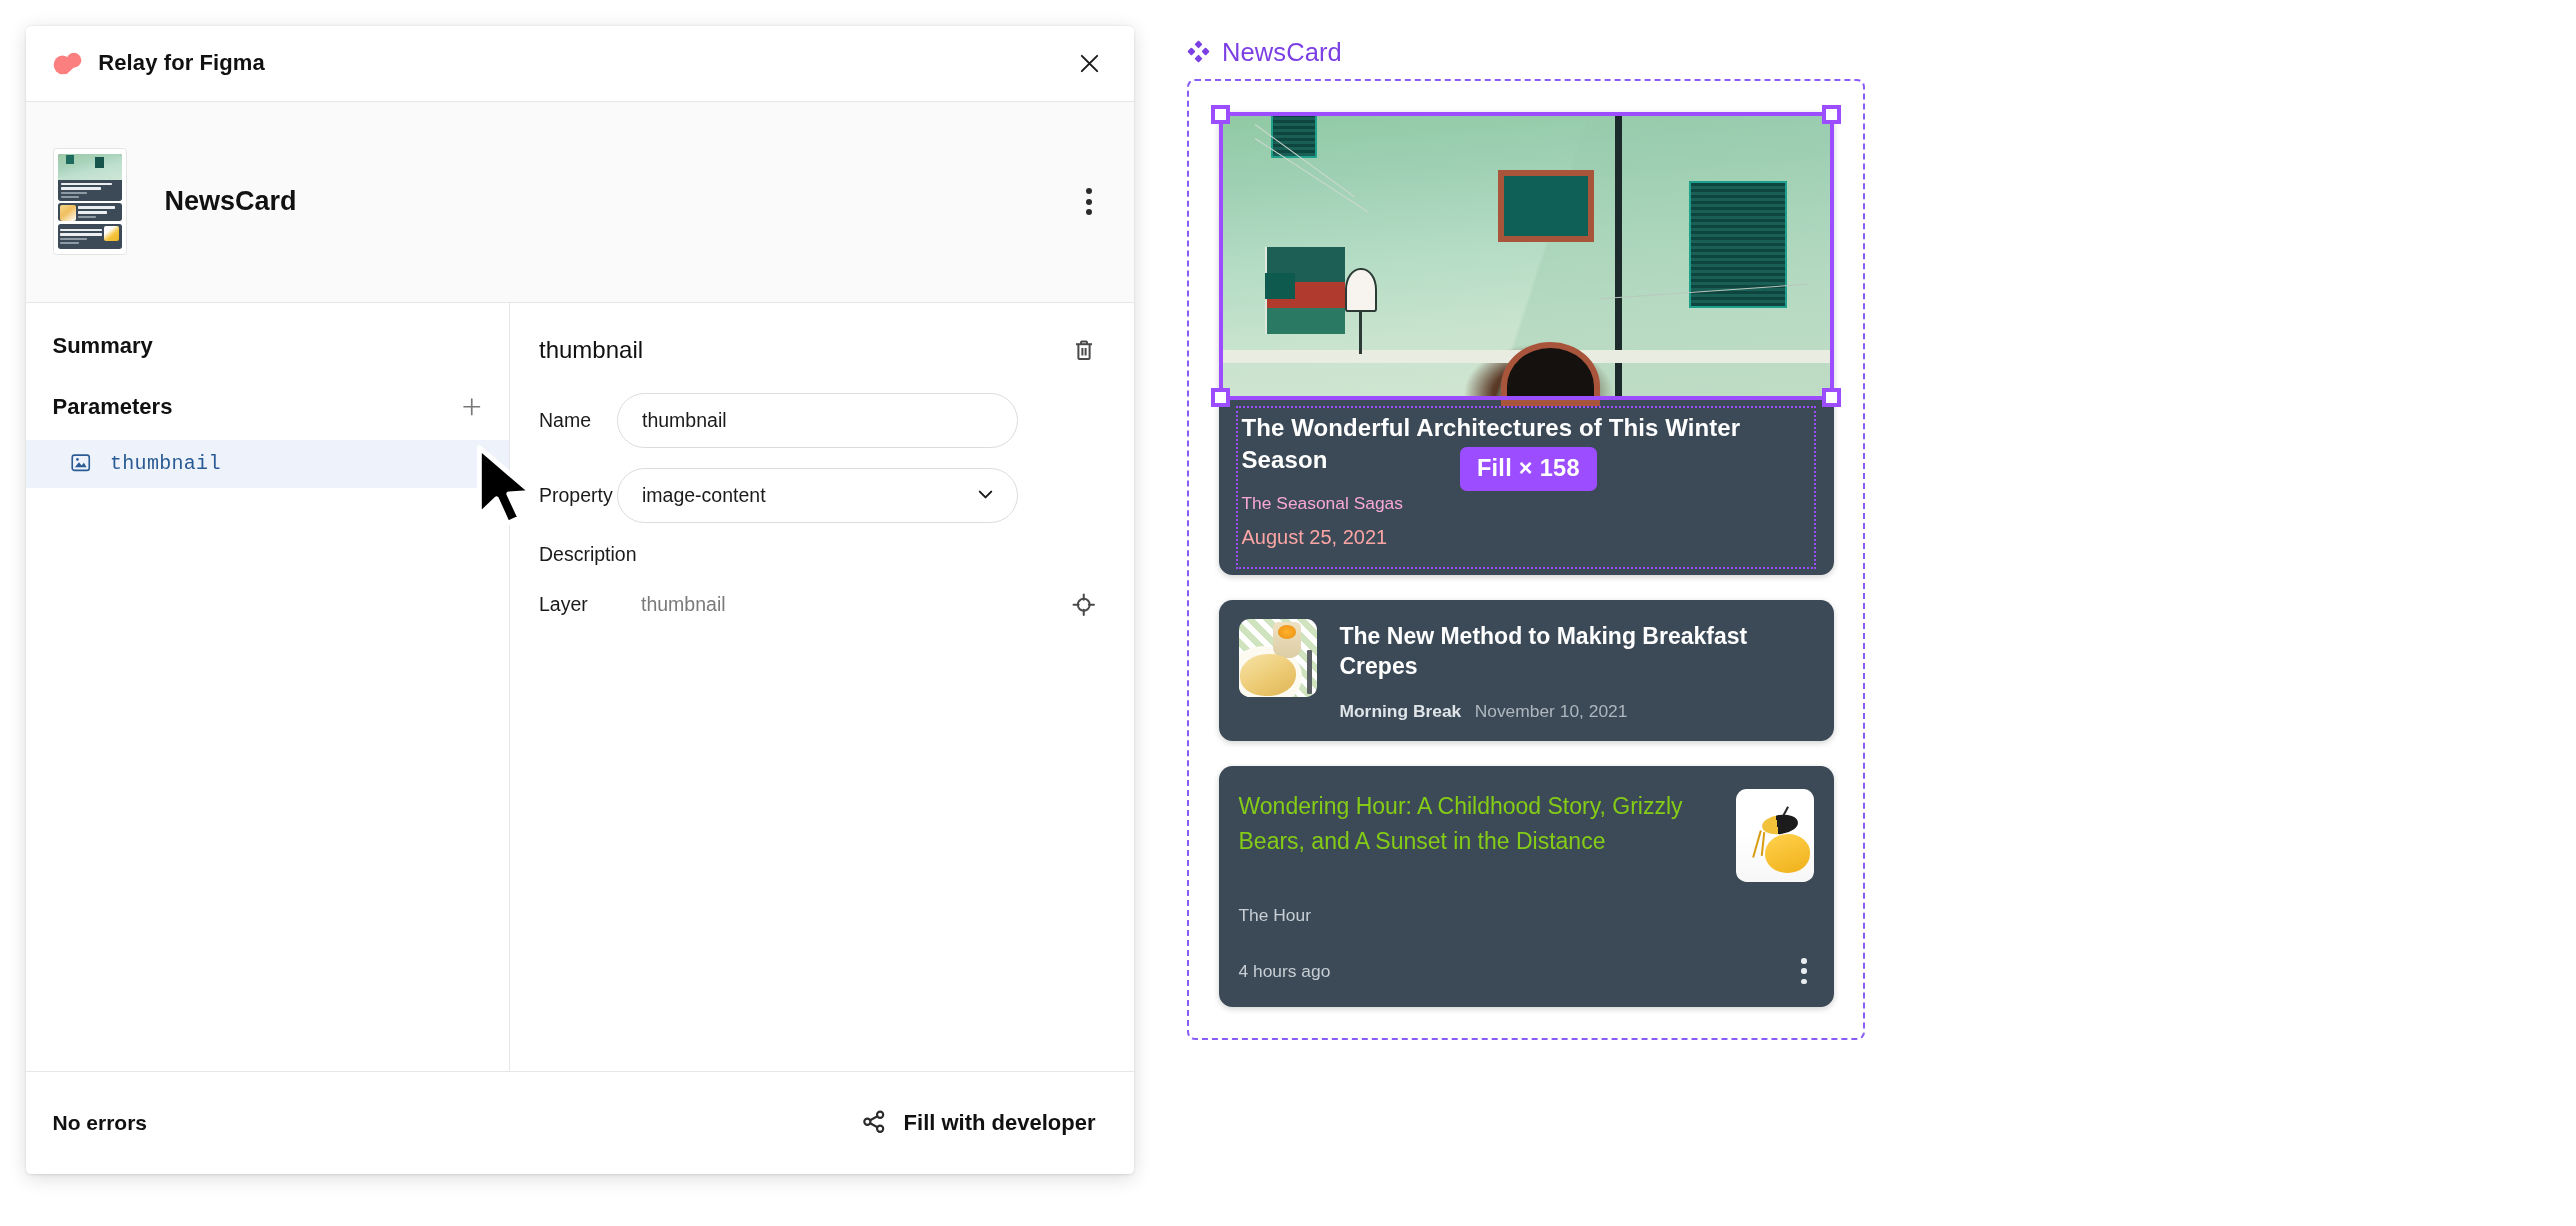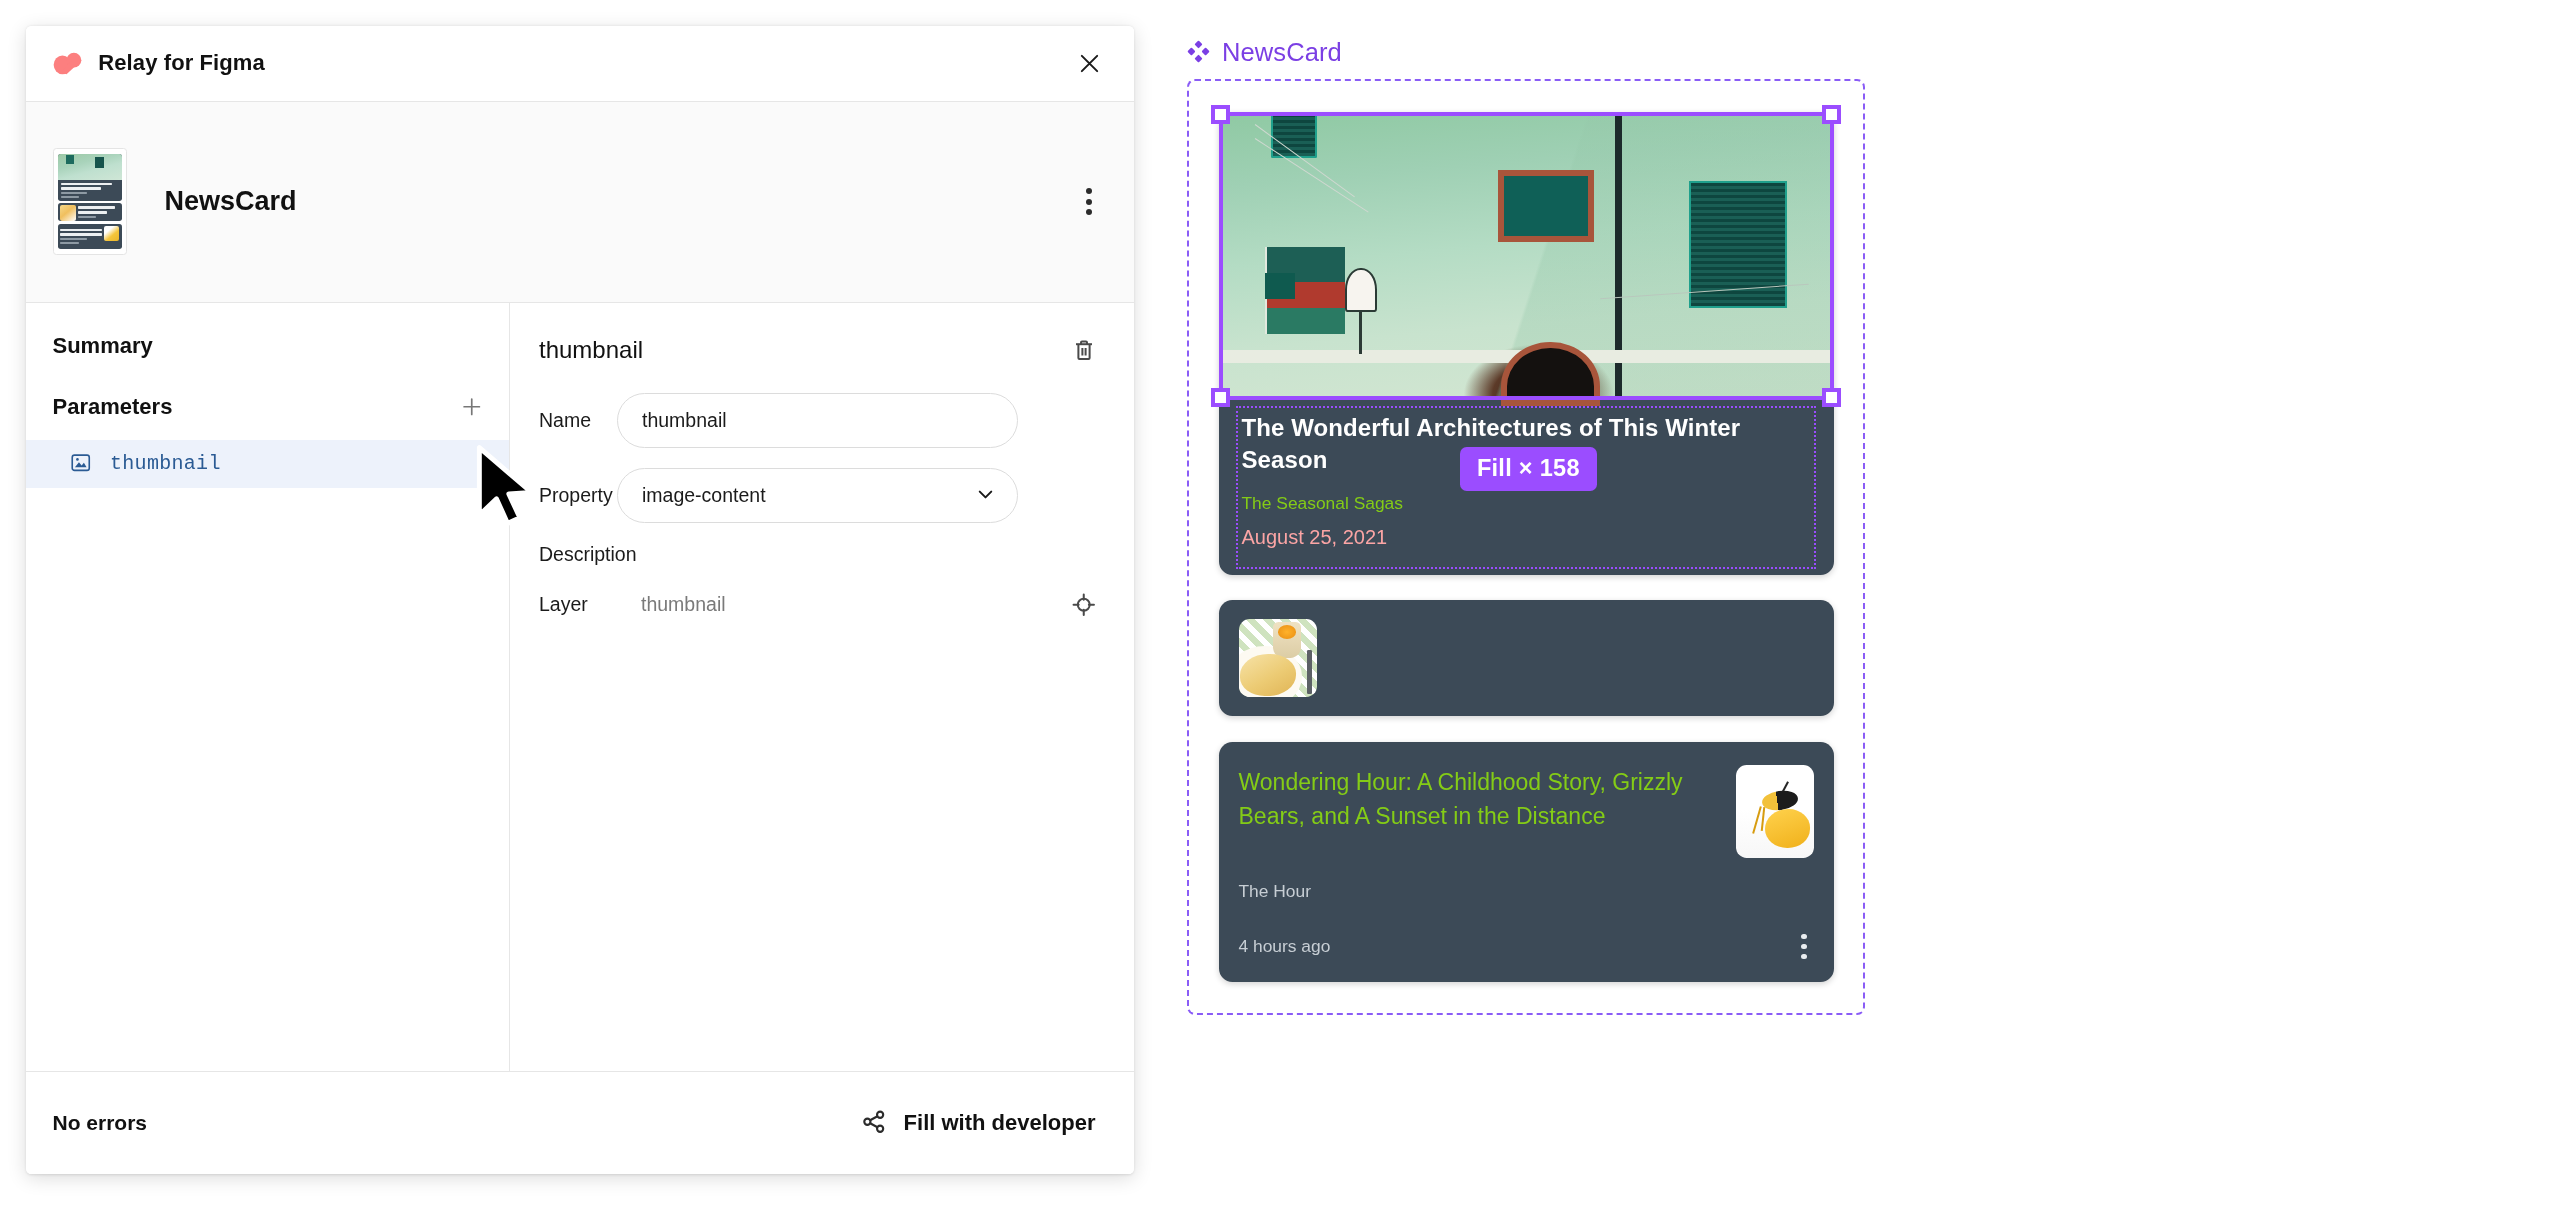--- a/index.html
+++ b/index.html
@@ -221,21 +221,21 @@
     background: linear-gradient(#1d5f55 0 40%, #b03a2e 40% 70%, #2a7a63 70% 100%);
     border-left: 2.7px solid #e3e8de;
   }
   .hero .sill { position: absolute; left: 7.5%; top: 56%; width: 5%; height: 9%; background: #0f5a4f; }
   .hero .shade { position:absolute; inset:0;
      background: linear-gradient(108deg, rgba(255,255,255,0) 52%, rgba(150,200,170,.33) 52.5%, rgba(150,200,170,.33) 100%); }
   .hero .wires-b { position: absolute; right: 4%; top: 62%; width: 34%; height: 1.3px; background: #b9c7bd; transform: rotate(-4deg); }
 
   .card-text { padding: 12px 23px 0 23px; }
   .c1-title { font-size: 24px; font-weight: 700; color: #ffffff; line-height: 1.33; letter-spacing: 0.1px; }
-  .c1-source { font-size: 17.4px; color: #84cc16; margin-top: 17.4px; }
+  .c1-source { font-size: 17.4px; color: #f9a8d4; margin-top: 17.4px; }
   .c1-date { font-size: 20px; color: #fca5a5; margin-top: 12px; }
 
   
   .sel-box {
     position: absolute; inset: 0;
     border: 4px solid #9b4dff;
     pointer-events: none;
   }
   .sel-h {
     position: absolute; width: 19px; height: 19px;
@@ -515,20 +515,27 @@
       </div>
 
       <div class="card card-2">
         <div class="thumb2">
           <div class="plate"></div>
             <div class="cup"></div>
             <div class="yolk"></div>
           <div class="crepe"></div>
             <div class="fork"></div>
         </div>
+        <div class="c2-body">
+          <div class="c2-title">The New Method to Making Breakfast Crepes</div>
+          <div class="c2-meta">
+            <span class="c2-source">Morning Break</span>
+            <span class="c2-date">November 10, 2021</span>
+          </div>
+        </div>
       </div>
 
       <div class="card card-3">
         <div class="c3-row">
           <div class="c3-body">
             <div class="c3-title">Wondering Hour: A Childhood Story, Grizzly Bears, and A Sunset in the Distance</div>
           </div>
           <div class="thumb3">
             <div class="ant"></div>
               <div class="bee-body"></div>

